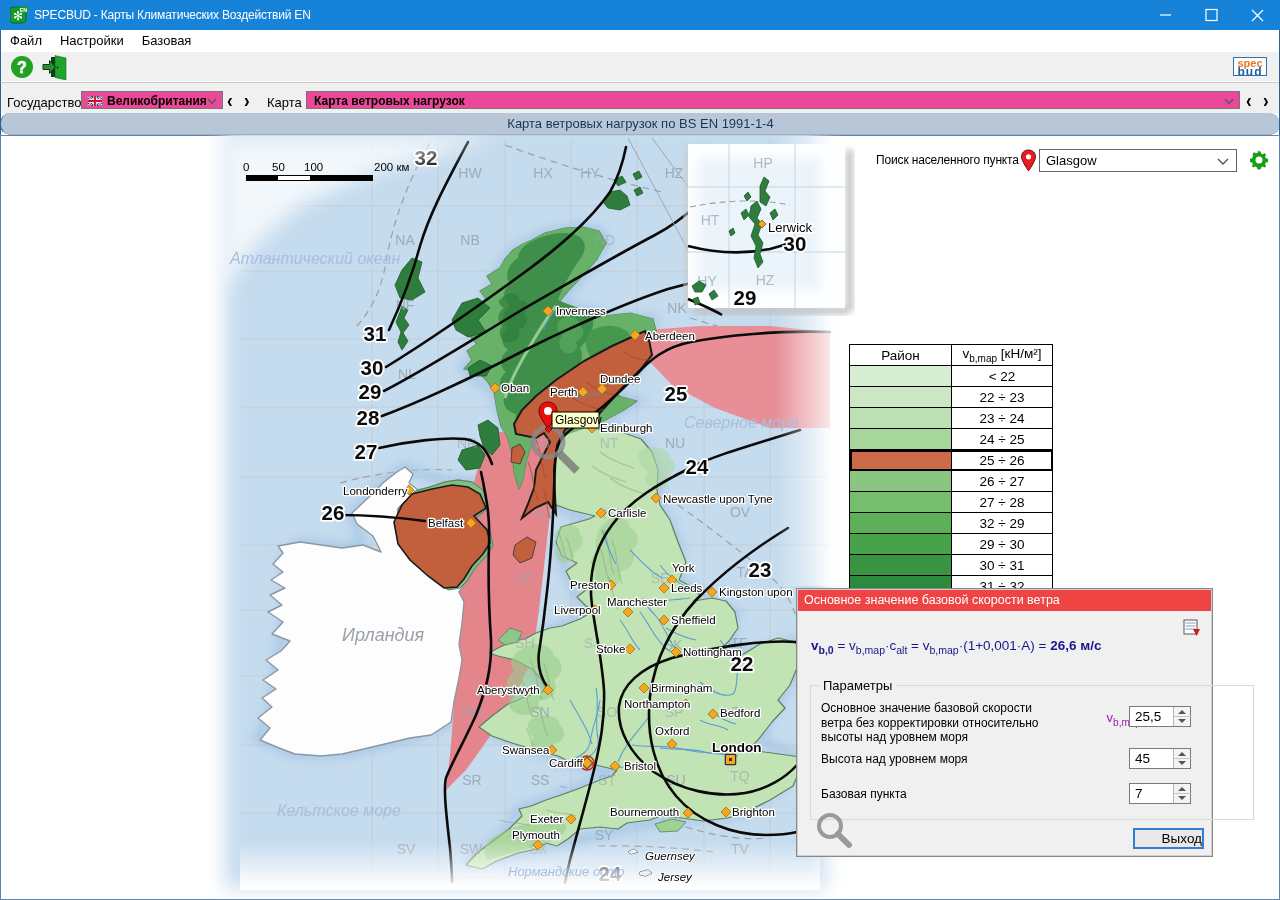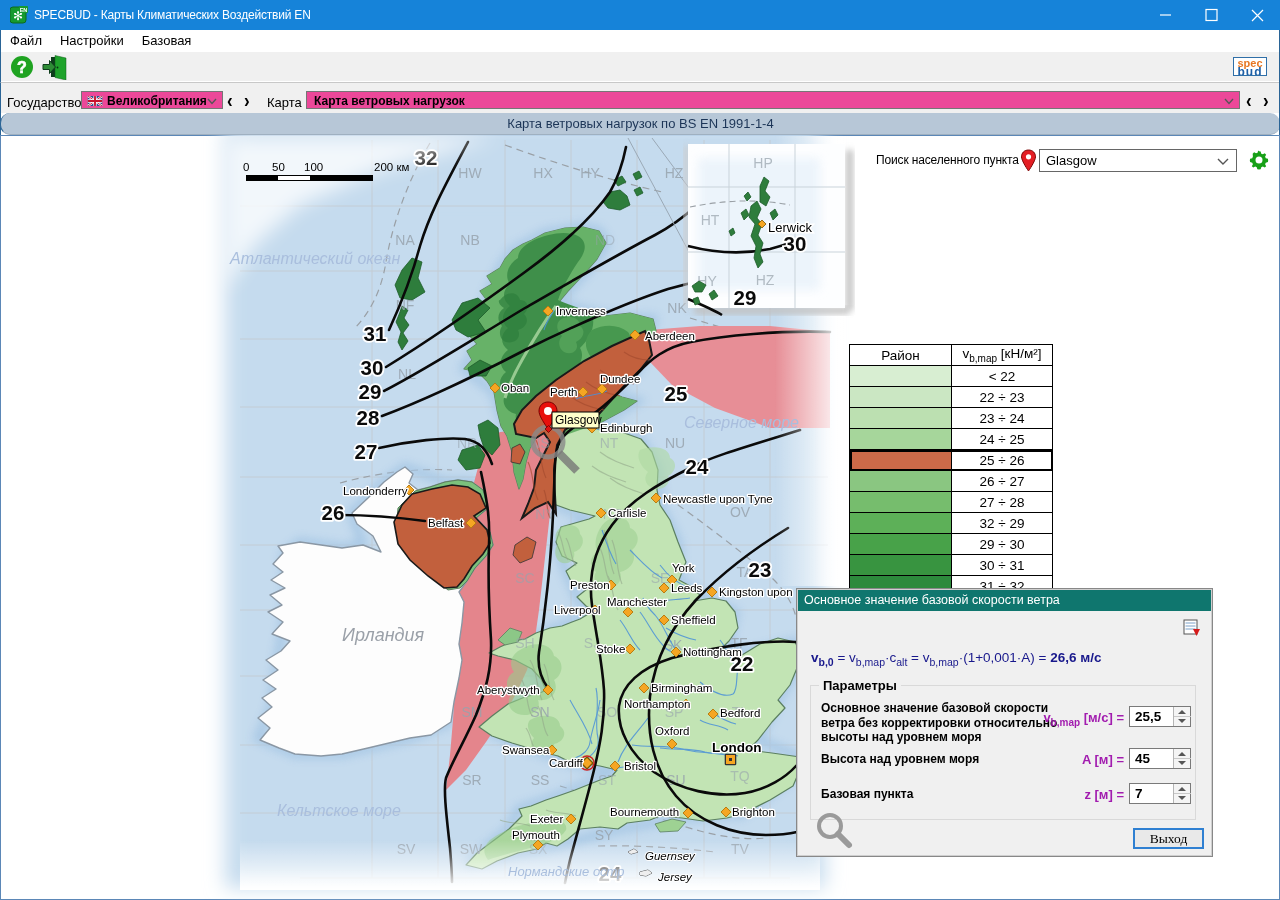--- a/index.html
+++ b/index.html
@@ -52,43 +52,43 @@
   font-size:13.5px; background:#fff; }
 #legend td { border:1px solid #000; text-align:center; padding:0; }
 #legend td.c1 { width:102px; }
 #legend td.c2 { width:101px; }
 #legend tr { height:21px; }
 
 #dialog { position:absolute; left:795px; top:452px; width:417px; height:269px;
   background:#f0f0f0; border:1px solid #888;
   box-shadow:0 0 0 1px #cfcfcf inset; }
 #dlgtitle { position:absolute; left:1px; top:1px; right:1px; height:21px;
-  background:#0f766e; color:#fff; font-size:12.5px; line-height:21px; padding-left:6px; }
+  background:#ef4444; color:#fff; font-size:12.5px; line-height:21px; padding-left:6px; }
 #dlgformula { position:absolute; left:14px; top:49px; font-size:13.5px; color:#18188c;
-  white-space:nowrap;margin-top:12px; }
+  white-space:nowrap; }
 #dlgformula sub { font-size:10.5px; }
-#groupbox { position:absolute; left:13px; top:96px; width:386px; height:135px;
-  border:1px solid #d9d9d9;font-weight:bold; }
+#groupbox { position:absolute; left:13px; top:96px; width:444px; height:135px;
+  border:1px solid #d9d9d9; }
 #grouplabel { position:absolute; left:8px; top:-8px; background:#f0f0f0;
   padding:0 4px; font-size:13px; color:#000; }
 .dlgtext { position:absolute; font-size:12px; color:#000; }
 .unit { position:absolute; font-size:13px; color:#a21caf; text-align:left; right:71px; }
 .spinbox { position:absolute; left:318px; width:62px; height:21px; background:#fff;
   border:1px solid #7a7a7a; font-size:13.5px; }
 .spinbox .val { position:absolute; left:5px; top:2px; }
 .spin { position:absolute; right:0; top:0; width:17px; height:19px;
   border-left:1px solid #b5b5b5; background:#f4f4f4; }
 .spin:before { content:""; position:absolute; left:0; top:9px; width:17px; height:1px; background:#c8c8c8; }
 .spin .up, .spin .dn { position:absolute; left:4px; width:0; height:0;
   border-left:4px solid transparent; border-right:4px solid transparent; }
 .spin .up { top:3px; border-bottom:4px solid #555; }
 .spin .dn { bottom:3px; border-top:4px solid #555; }
 #exitbtn { position:absolute; left:336px; top:239px; width:71px; height:21px;
-  background:#e9e9e9; border:2px solid #2f80d2; font-size:13.5px; text-align:center;
-  line-height:17px;font-family:Liberation Serif, serif; }
+  background:#e9e9e9; border:2px solid #2f80d2; font-size:13.5px; text-align:right;
+  line-height:17px; }
 </style>
 </head>
 <body>
 <div id="win">
 
   <div id="titlebar">
     <svg id="appicon" viewBox="0 0 18 18">
       <rect x="0" y="1" width="16" height="16" rx="3" fill="#169a2f" stroke="#0b6b1e"></rect>
       <text x="8" y="13.5" font-size="12" fill="#fff" text-anchor="middle">✻</text>
       <rect x="9" y="0" width="9" height="7" rx="1" fill="#169a2f"></rect>

